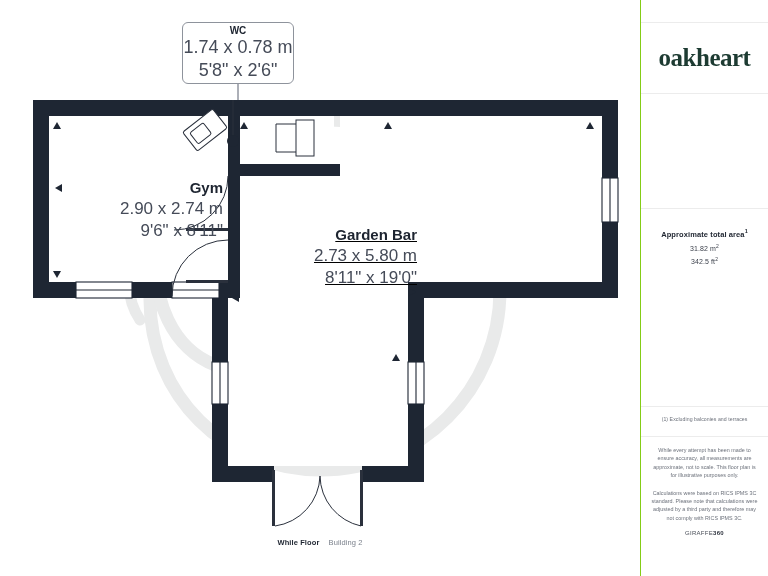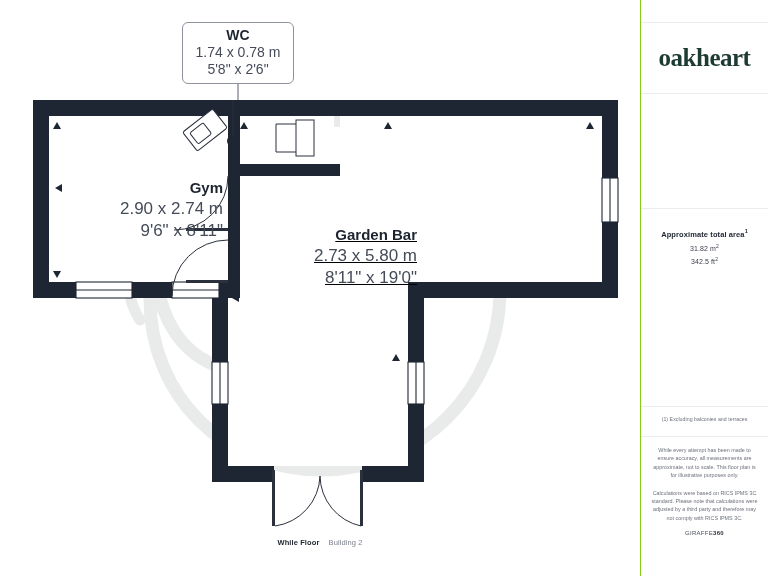--- a/index.html
+++ b/index.html
@@ -63,22 +63,22 @@
   .plan{position:absolute;top:0;left:0;width:640px;height:576px;}
   svg.planSvg{position:absolute;top:0;left:0;}
 
   
   .callout{
     position:absolute;left:182px;top:22px;width:112px;height:62px;
     border:1px solid #8e939c;border-radius:6px;background:#fff;
     box-sizing:border-box;text-align:center;
     display:flex;flex-direction:column;justify-content:center;
   }
-  .callout .rn{font-size:14px;font-weight:700;color:#1d2430;line-height:1.15;}
-  .callout .rd{font-size:14px;color:#454b58;line-height:1.25;}
+  .callout .rn{font-size:10px;font-weight:700;color:#1d2430;line-height:1.15;}
+  .callout .rd{font-size:18px;color:#454b58;line-height:1.25;}
 
   .roomlbl{position:absolute;text-align:right;}
   .roomlbl .rn{font-size:15px;font-weight:700;color:#1d2430;line-height:1.3;}
   .roomlbl .rd{font-size:17px;color:#454b58;line-height:1.3;}
 
   .footer{
     position:absolute;left:0;top:538px;width:640px;text-align:center;
     font-size:7.5px;
   }
   .footer .ff{font-weight:700;color:#1d2430;letter-spacing:.1px;}

